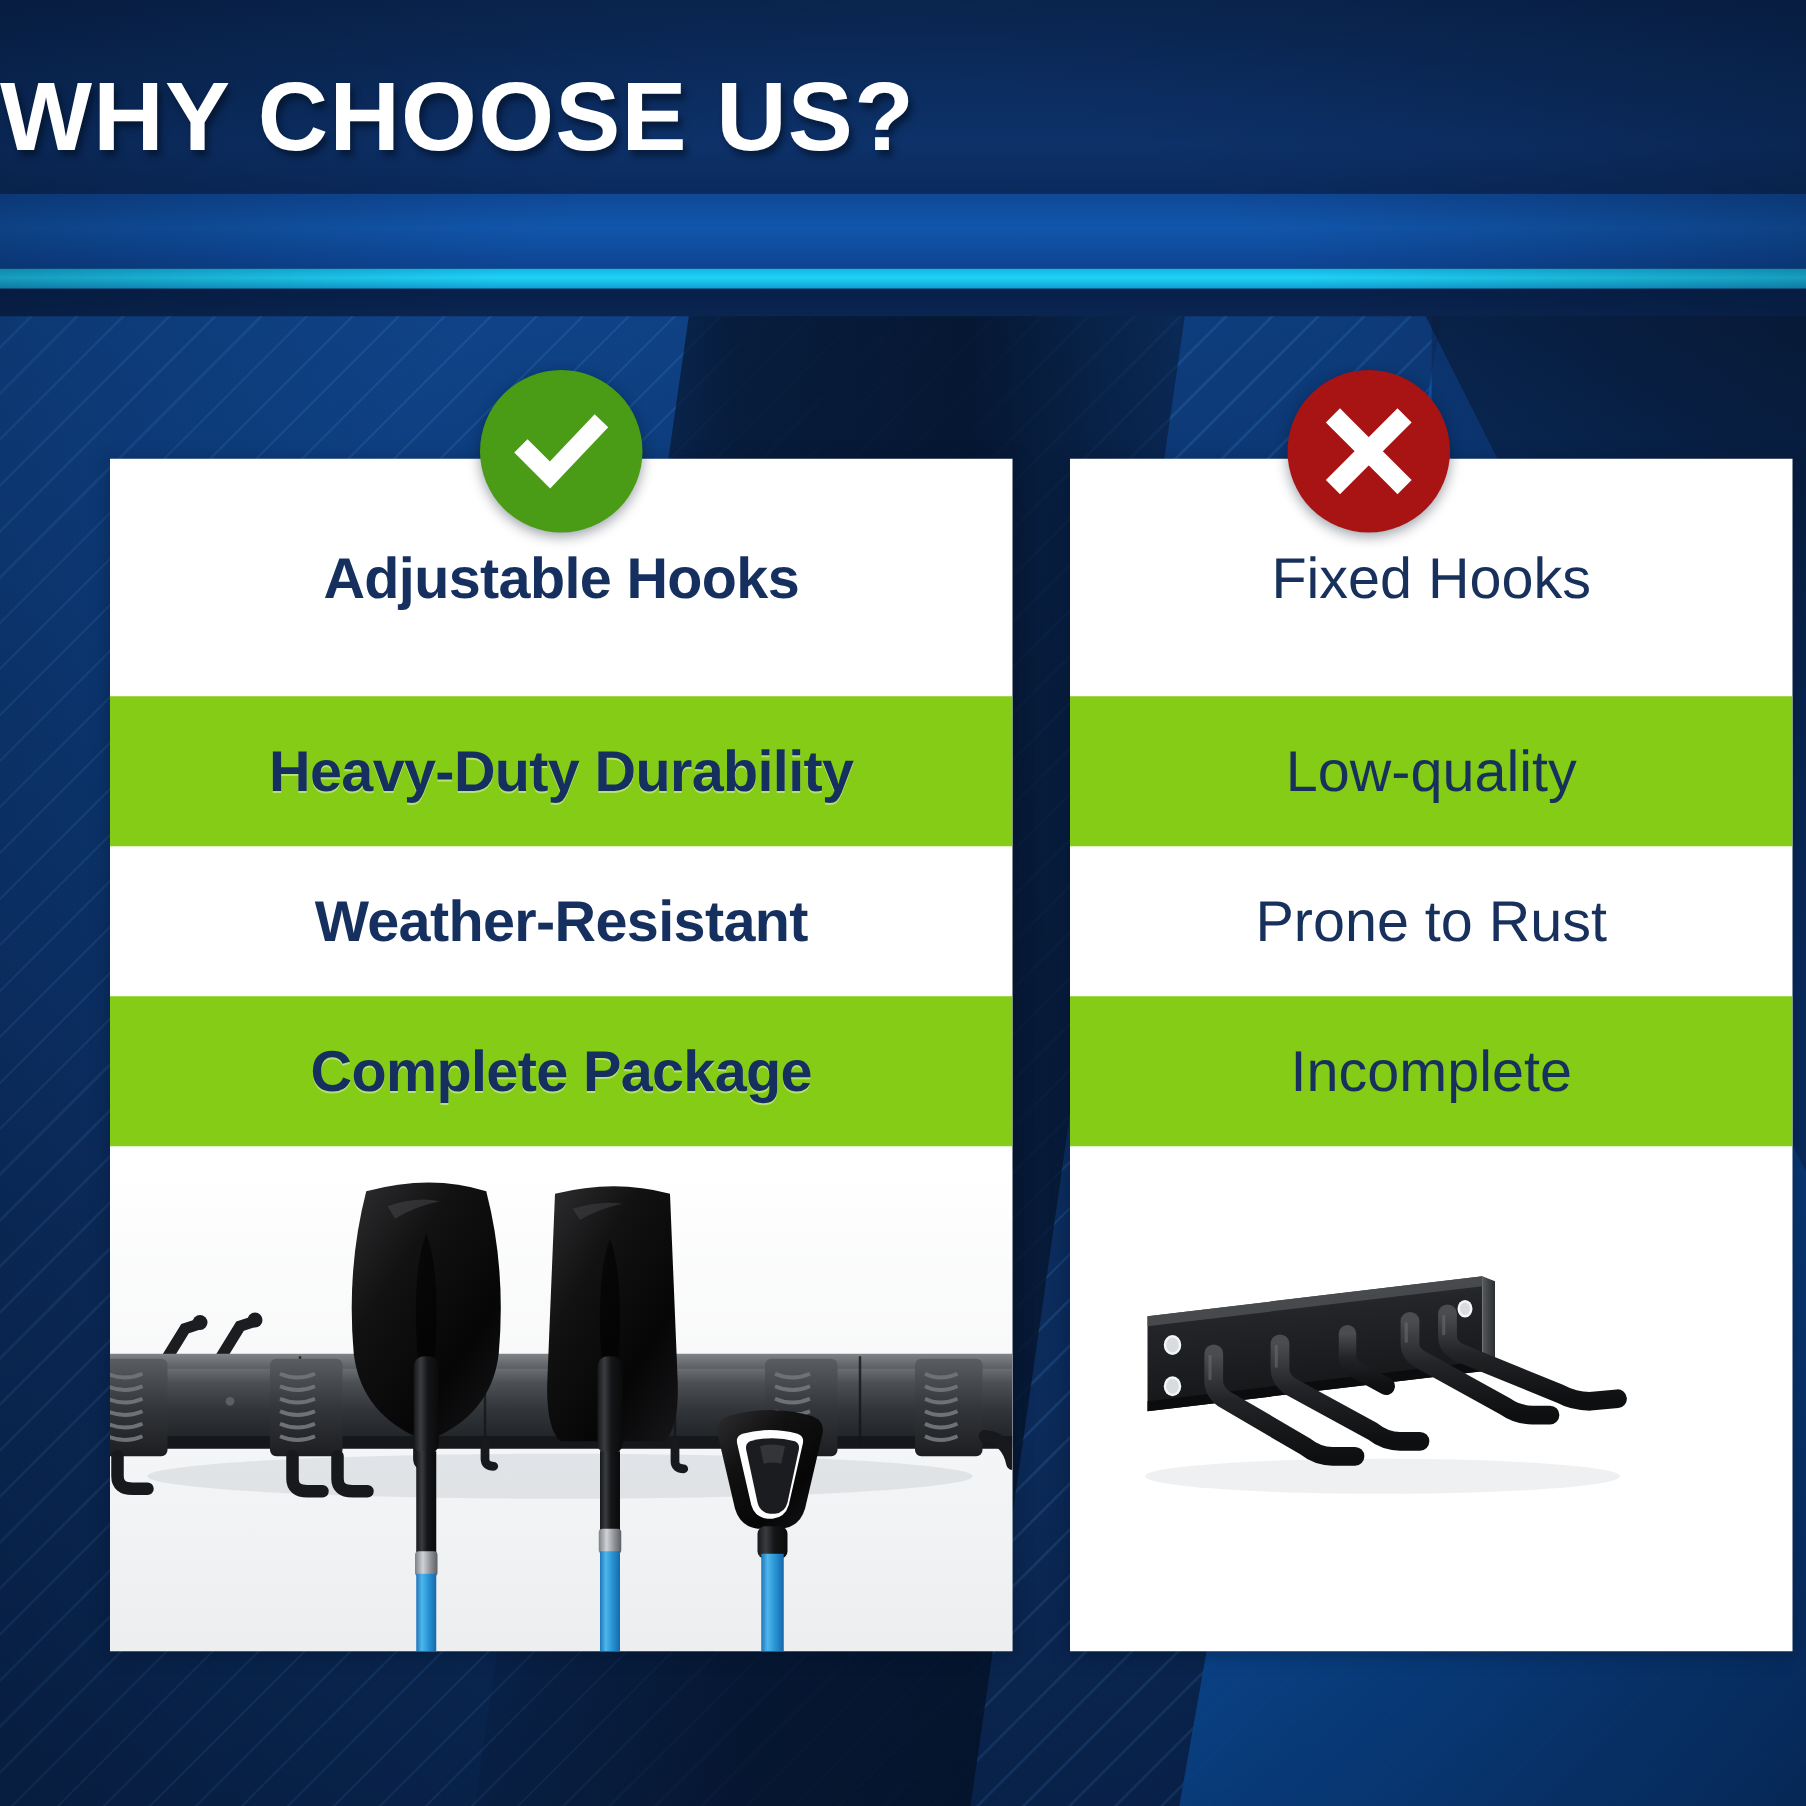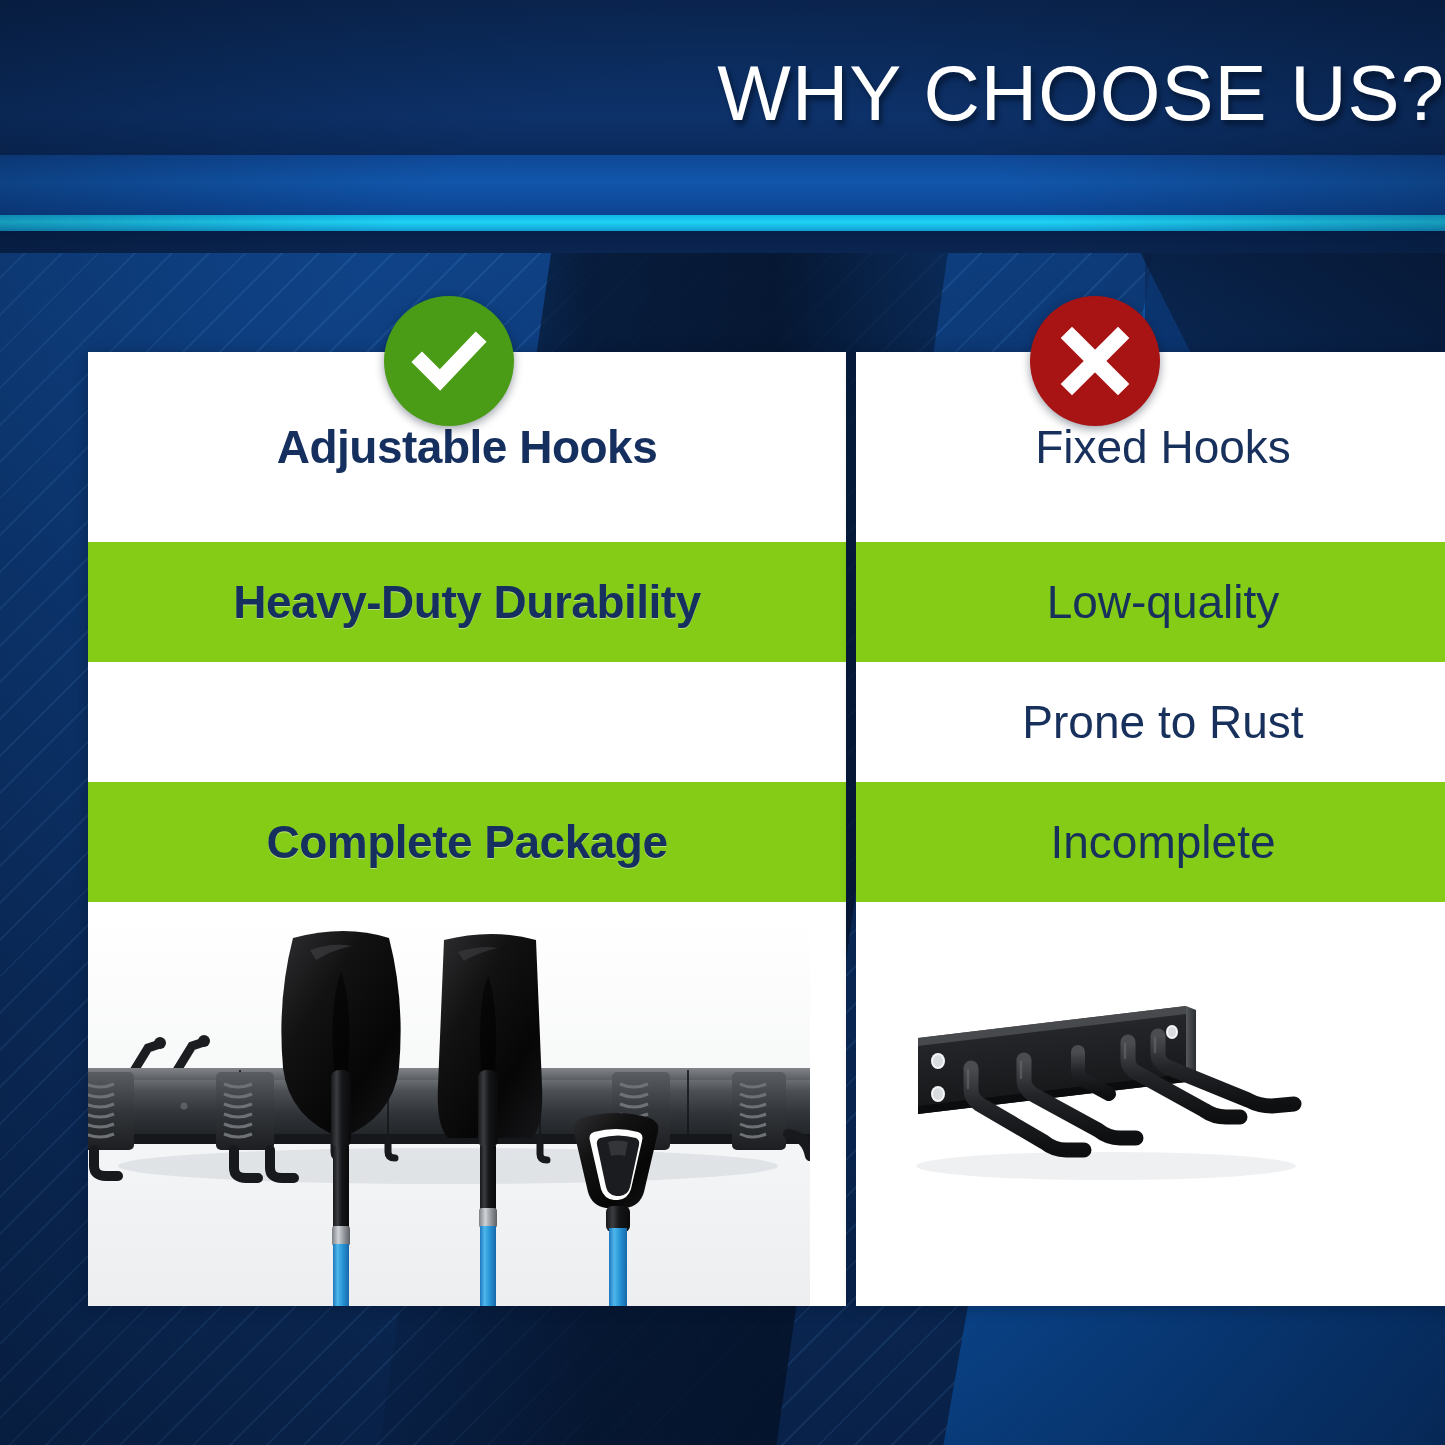--- a/index.html
+++ b/index.html
@@ -105,37 +105,36 @@
     position: absolute;
     inset: 0;
     background: radial-gradient(ellipse at 50% 42%, rgba(0,0,0,0) 45%, rgba(3,14,34,0.45) 100%);
     pointer-events: none;
   }
 
   
   .title {
     position: absolute;
     left: 0; right: 0; top: 48px;
-    text-align: right;
+    text-align: left;
     color: #ffffff;
     font-size: 78px;
-    font-weight: 400;
+    font-weight: 700;
     letter-spacing: 1px;
     text-shadow: 3px 5px 5px rgba(2,12,30,0.55);
     white-space: nowrap;
   }
 
   
   .card {
     position: absolute;
-    top: 352px;
+    top: 367px;
     background: #ffffff;
     overflow: hidden;
     box-shadow: 0 2px 14px rgba(3,14,34,0.35);
-    padding-left: 36px;
   }
   .card-left  { left: 88px;  width: 722px;  height: 954px; }
   .card-right { left: 856px; width: 578px;  height: 954px; }
 
   .row {
     position: absolute;
     left: 0; right: 0;
     display: flex;
     align-items: center;
     justify-content: center;
@@ -212,20 +211,23 @@
 
   <div class="title">WHY CHOOSE US?</div>
 
   <div class="card card-left">
 
     <div class="row row-l0">
       <span class="label-pro">Adjustable Hooks</span>
     </div>
     <div class="row row-l1 alt">
       <span class="label-pro">Heavy-Duty Durability</span>
+    </div>
+    <div class="row row-l2">
+      <span class="label-pro">Weather-Resistant</span>
     </div>
     <div class="row row-l3 alt">
       <span class="label-pro">Complete Package</span>
     </div>
     <div class="row row-l4"></div>
 
     <div class="img-left">
       <svg width="722" height="386" viewBox="0 0 722 386" xmlns="http://www.w3.org/2000/svg">
         <defs>
           <linearGradient id="railG" x1="0" y1="0" x2="0" y2="1">

